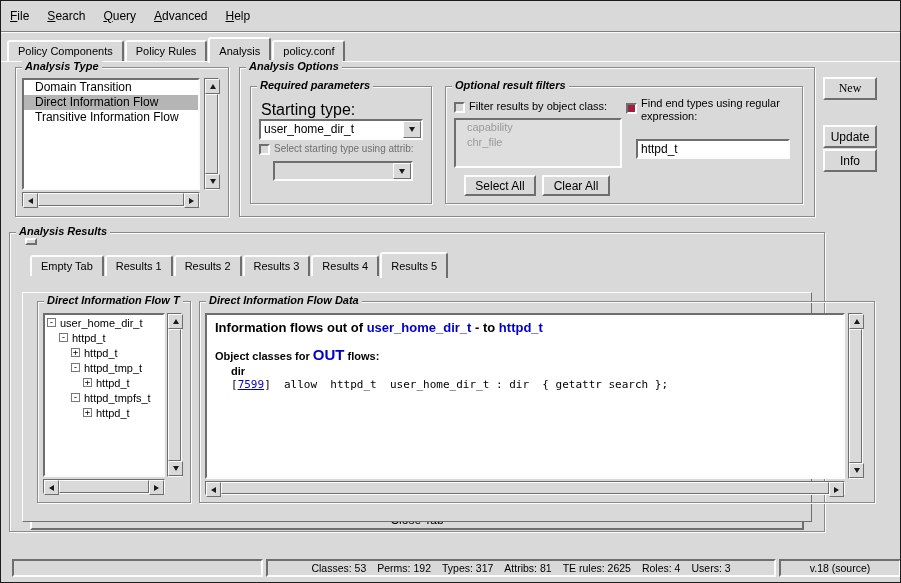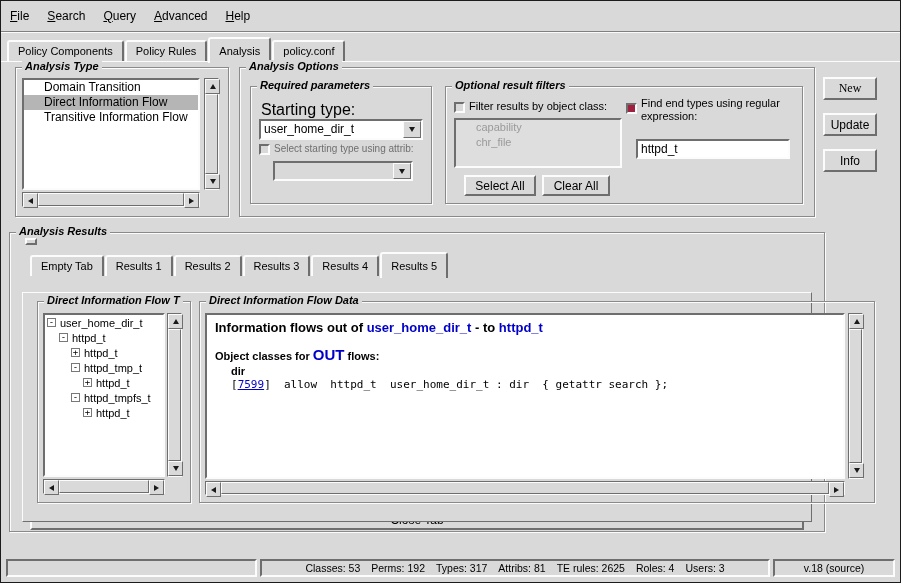--- a/index.html
+++ b/index.html
@@ -23,21 +23,21 @@
   
   .tabrow{position:absolute;display:flex;align-items:flex-end;gap:1px;z-index:2;}
   .tab{position:relative;box-sizing:border-box;font-size:11px;padding:3px 9px 2px;height:21px;
     background:var(--window_bg,#d9d9d9);border:2px solid;border-color:#fcfcfc #6e6e6e #6e6e6e #fcfcfc;
     border-bottom:none;border-radius:3px 3px 0 0;white-space:nowrap;}
   .tab.active{height:26px;padding-top:6px;margin-bottom:-2px;z-index:3;}
   .baseline{position:absolute;left:0;right:0;top:60px;height:1px;background:#fcfcfc;z-index:0;}
   
   .white-box{position:absolute;box-sizing:border-box;background:#fff;border:2px solid;
     border-color:#6e6e6e #fcfcfc #fcfcfc #6e6e6e;overflow:hidden;}
-  .list-item{font-size:12px;height:15px;line-height:15px;padding-left:20px;white-space:nowrap;}
+  .list-item{font-size:12px;height:15px;line-height:15px;padding-left:11px;white-space:nowrap;}
   .list-item.selected{background:var(--selection_grey,#b5b5b5);}
   .list-item.dim{color:var(--disabled_text,#9a9a9a);font-size:11px;}
   .dim-box{background:#dedede;}
   .tree-row{display:flex;align-items:center;height:15px;font-size:11px;white-space:nowrap;}
   .d0{padding-left:2px}.d1{padding-left:14px}.d2{padding-left:26px}.d3{padding-left:38px}
   .exp{width:9px;height:9px;box-sizing:border-box;border:1px solid #787878;background:#fff;
     font-size:9px;line-height:7px;text-align:center;margin-right:4px;flex:none;
     font-family:"DejaVu Sans Mono",monospace;}
   
   .vscroll,.hscroll{position:absolute;box-sizing:border-box;background:#cdcdcd;display:flex;
@@ -80,21 +80,21 @@
   .line1{font-size:13px;font-weight:bold;margin:2px 0 11px;}
   .blue{color:var(--type_blue,#0000c8);}
   .line2{font-size:11px;font-weight:bold;}
   .out{font-size:15px;font-weight:bold;color:var(--type_blue,#0000c8);}
   .line3{font-size:11px;font-weight:bold;margin:2px 0 0 16px;}
   .line4{font-family:"DejaVu Sans Mono",monospace;font-size:11px;margin:1px 0 0 16px;white-space:pre;}
   .rule-link{color:var(--link_blue,#0000c8);text-decoration:underline;}
   
   .status-panel{position:absolute;top:558px;height:18px;box-sizing:border-box;border:2px solid;
     border-color:#6e6e6e #fcfcfc #fcfcfc #6e6e6e;background:var(--window_bg,#d9d9d9);
-    display:flex;align-items:center;justify-content:center;font-size:10.5px;white-space:nowrap;}
+    display:flex;align-items:center;justify-content:center;font-size:10.5px;white-space:nowrap;margin-left:6px;}
   .stats{display:flex;gap:11px;}
 </style>
 </head>
 <body>
 
 <div id="window">
 
   <div class="menubar">
     <span class="menu-item"><span class="hot">F</span><span>ile</span></span>
     <span class="menu-item"><span class="hot">S</span><span>earch</span></span>
@@ -175,21 +175,21 @@
       </div>
       <div class="btn" style="left:18px;top:88px;width:72px;height:21px;">Select All</div>
       <div class="btn" style="left:96px;top:88px;width:68px;height:21px;">Clear All</div>
       <span class="cb checked" style="left:180px;top:16px;"></span>
       <div class="wrap-lbl" style="left:195px;top:10px;width:162px;">Find end types using regular expression:</div>
       <input class="entry" style="left: 190px; top: 52px; width: 154px; height: 20px;" value="httpd_t">
     </div>
   </div>
 
   <div class="btn" style="left:822px;top:76px;width:54px;height:23px;font-family:Liberation Serif, serif;">New</div>
-  <div class="btn" style="left:822px;top:112px;width:54px;height:23px;">Update</div>
+  <div class="btn" style="left:822px;top:124px;width:54px;height:23px;">Update</div>
   <div class="btn" style="left:822px;top:148px;width:54px;height:23px;">Info</div>
 
   <div class="raised abs" style="left:24px;top:221px;width:12px;height:7px;"></div>
 
   <div class="frame" style="left:8px;top:231px;width:816px;height:300px;">
     <div class="frame-label">Analysis Results</div>
 
     <div class="tabrow" style="left:20px;top:20px;height:23px;">
       <div class="tab" style="font-size:11px;">Empty Tab</div>
       <div class="tab">Results 1</div>

